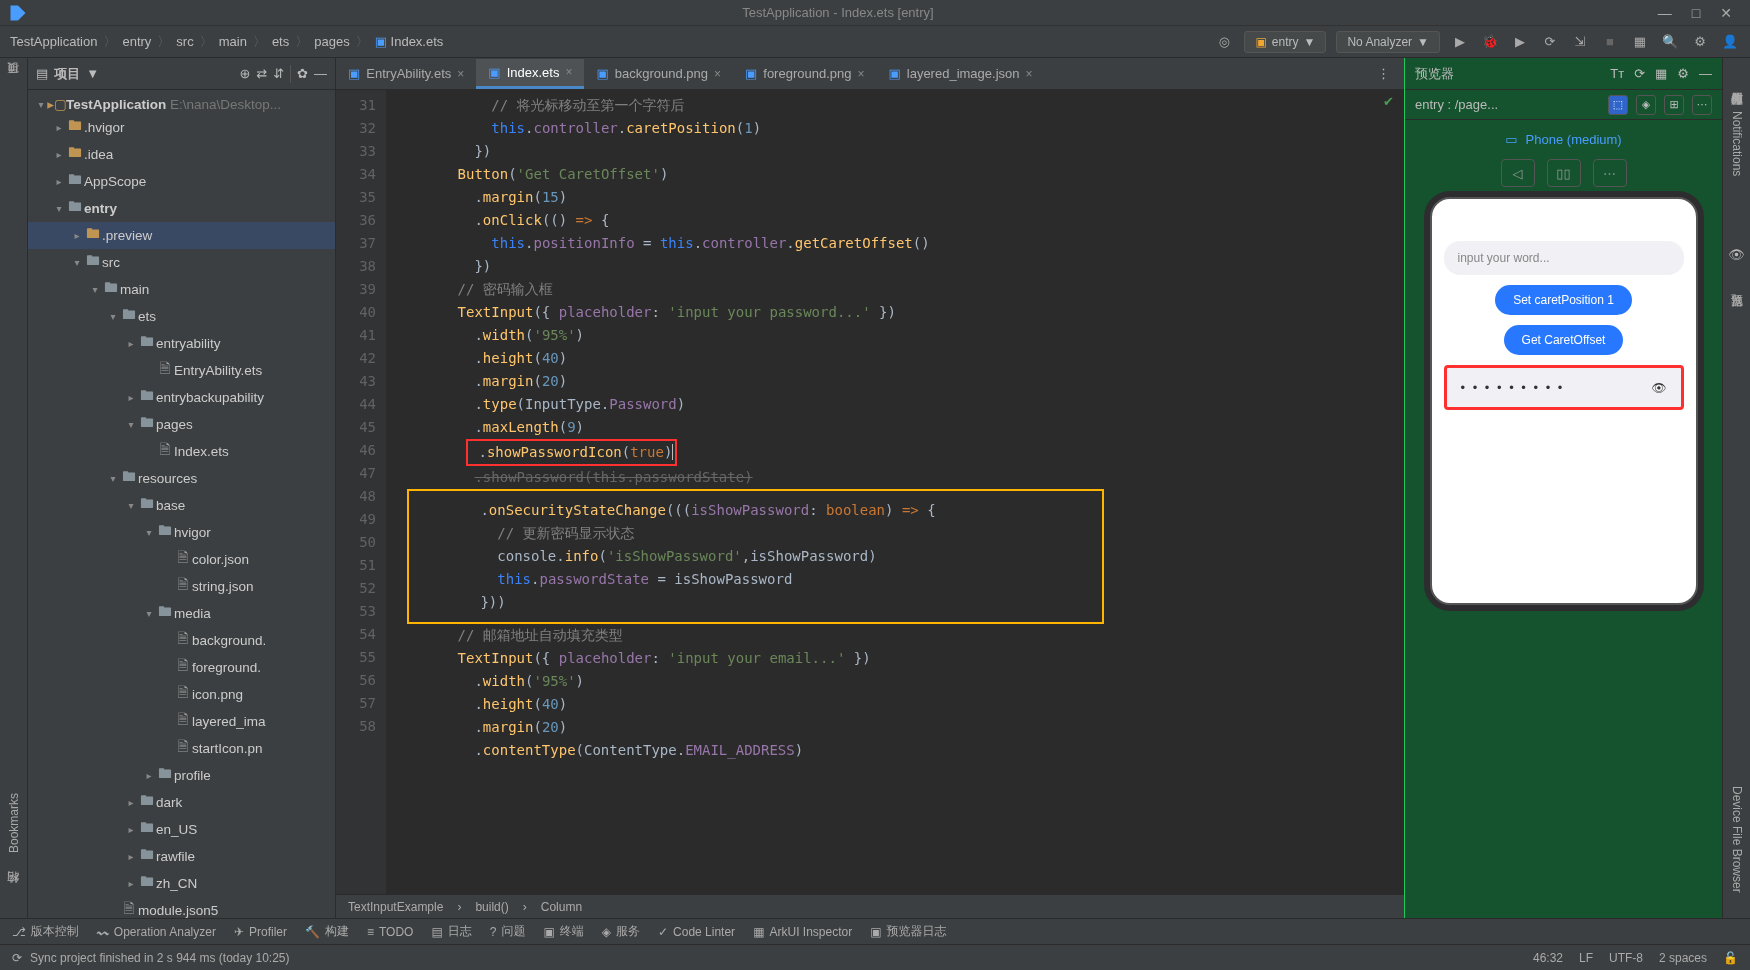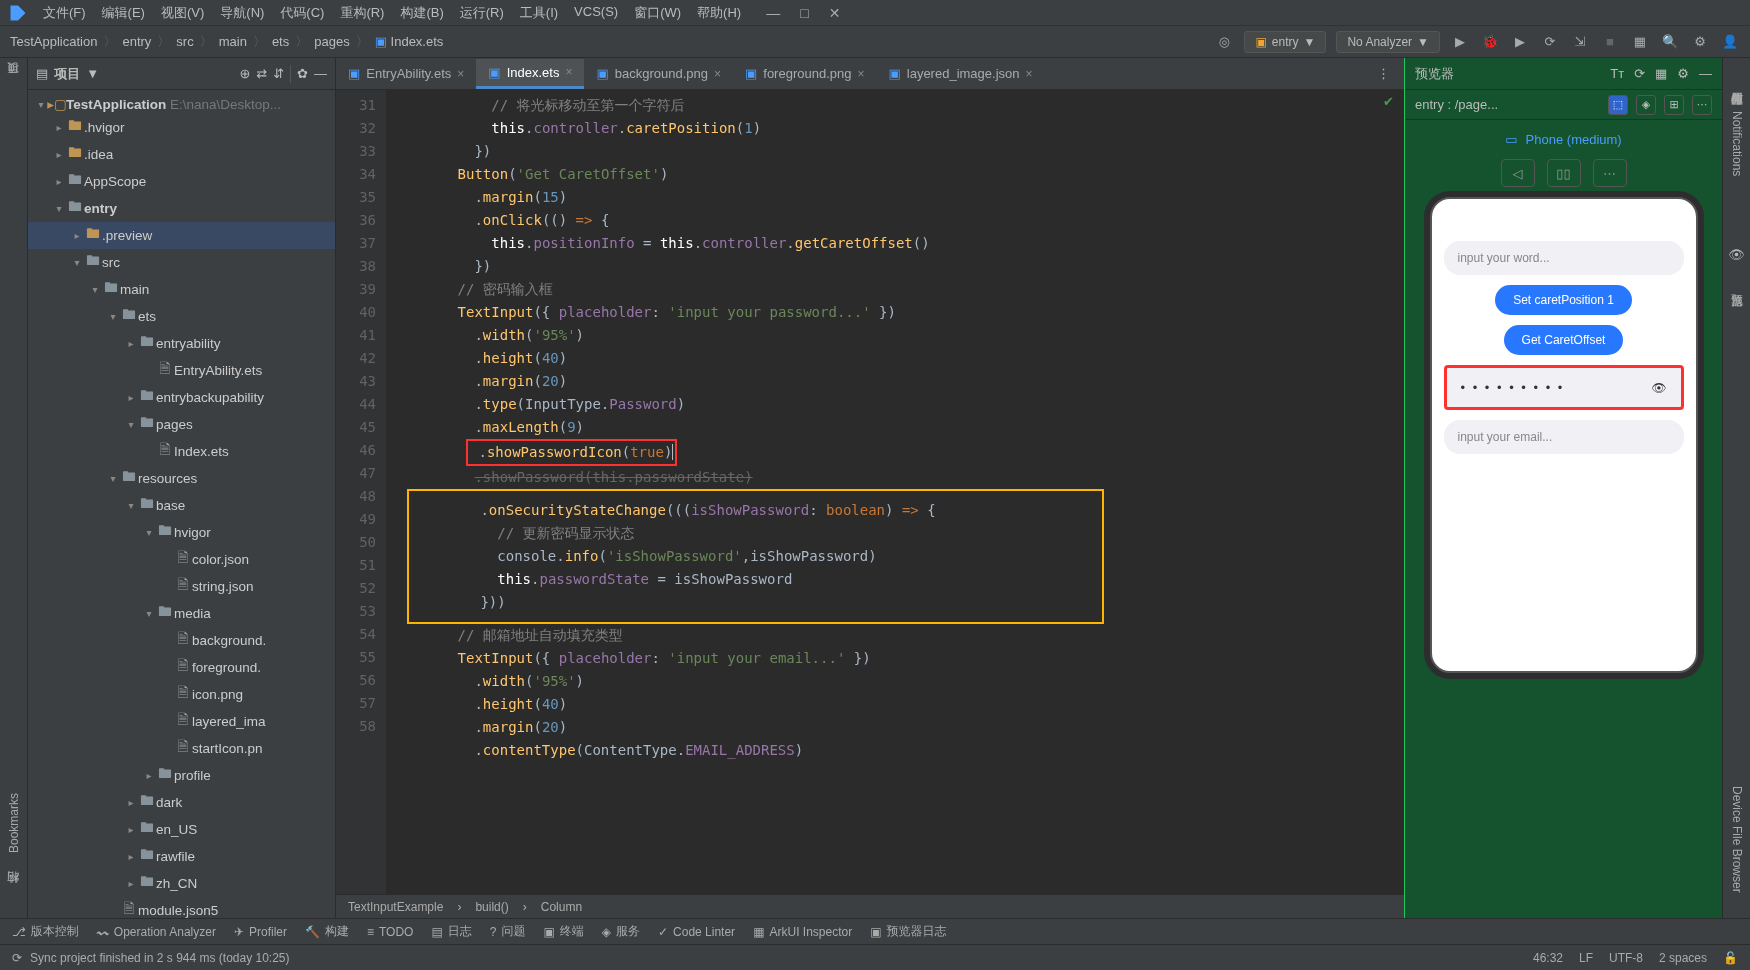--- a/index.html
+++ b/index.html
@@ -39,72 +39,59 @@
 .editor-area { flex: 1; display: flex; flex-direction: column; background: #2b2b2b; min-width: 0; }
 .editor-tabs { height: 32px; background: #3c3f41; display: flex; align-items: center; border-bottom: 1px solid #2b2b2b; }
 .editor-tab { padding: 6px 12px; display: flex; align-items: center; gap: 6px; color: #aaa; font-size: 13px; }
 .editor-tab.active { color: #fff; border-bottom: 3px solid #4a88c7; background: #4e5254; }
 .editor-tab .close { color: #888; font-size: 12px; }
 .editor-body { flex: 1; display: flex; position: relative; overflow: hidden; gap: 7px; }
 .gutter { width: 50px; background: #313335; text-align: right; padding: 4px 10px 4px 4px; color: #606366; font-family: Consolas, monospace; font-size: 14px; line-height: 23px; }
 .code { flex: 1; padding: 4px 0 4px 14px; font-family: Consolas, monospace; font-size: 14px; line-height: 23px; white-space: pre; color: #a9b7c6; overflow: hidden; }
 .code .c-comment { color: #808080; }
 .code .c-keyword { color: #cc7832; }
-.code .c-this { color: #ffffff; }
+.code .c-this { color: #3b82f6; }
 .code .c-prop { color: #9876aa; }
 .code .c-func { color: #ffc66d; }
 .code .c-string { color: #6a8759; }
 .code .c-num { color: #6897bb; }
 .code .c-bool { color: #cc7832; }
 .highlight-red { border: 2px solid #ff3030; display: inline-block; padding:0 2px;}
 .highlight-orange { border: 2px solid #ffb400; padding: 8px 4px; display: block; margin-right: 300px;}
 .editor-status { height: 24px; background: #3c3f41; border-top: 1px solid #2b2b2b; display: flex; align-items: center; padding: 0 12px; gap: 14px; font-size: 12px; color: #aaa; }
 .previewer { width: 318px; background: #14532d; border-left: 1px solid #22c55e; display: flex; flex-direction: column; }
 .previewer-header { height: 32px; display: flex; align-items: center; padding: 0 10px; border-bottom: 1px solid #2b2b2b; gap: 8px; justify-content: space-between;}
 .previewer-header .r-icons { display:flex; gap: 10px; }
 .previewer-path { height: 30px; display: flex; align-items: center; padding: 0 10px; justify-content: space-between; border-bottom: 1px solid #2b2b2b; }
 .previewer-path .r-icons { display:flex; gap: 8px; }
 .previewer-path .r-icons span { width: 20px; height:20px; border:1px solid #555; border-radius:3px; display:flex; align-items:center; justify-content:center; font-size:11px;}
 .phone-title { text-align: center; padding: 12px; color: #4a9cff; display:flex; align-items:center; justify-content:center; gap:8px; }
 .phone-controls { display:flex; justify-content:center; gap:12px; padding-bottom:10px;}
 .phone-controls span { border:1px solid #555; width:34px; height:28px; border-radius:4px; display:flex; align-items:center;justify-content:center; color:#999;}
-.phone-frame { margin: 0 auto; width: 268px; height: 476px; background: #fff; border-radius: 20px; border: 2px solid #555; position: relative; overflow: hidden; box-shadow: 0 0 0 6px #2d2d2f; }
+.phone-frame { margin: 0 auto; width: 268px; height: 408px; background: #fff; border-radius: 20px; border: 2px solid #555; position: relative; overflow: hidden; box-shadow: 0 0 0 6px #2d2d2f; }
 .phone-screen { padding:12px; display:flex; flex-direction:column; gap:10px; }
 .phone-input { background:#f0f0f5; border-radius:16px; padding:10px 14px; font-size:12px; color:#888; }
 .phone-input.dots-row { display:flex; align-items:center; justify-content:space-between; border: 3px solid #ff3030; border-radius: 4px; color:#333; padding:12px 14px;}
 .phone-btn { background:#2878ff; color:#fff; padding: 8px 18px; border-radius:18px; font-size:12px; align-self:center; }
 .right-sidebar-strip { width: 28px; background: #3c3f41; border-left: 1px solid #2b2b2b; display:flex; flex-direction:column; align-items:center; padding-top:20px; gap:18px;}
 .right-sidebar-strip .vert-text { writing-mode: vertical-lr; font-size: 12px; color: #aaa; padding: 5px 0;}
 .bottom-toolbar { height: 26px; background: #3c3f41; border-top: 1px solid #2b2b2b; display: flex; align-items: center; padding: 0 12px; gap: 18px; font-size: 12px; color: #aaa; }
 .bottom-toolbar .tool-item { display:flex; align-items:center; gap:5px;}
 .status-bar { height: 26px; background: #3c3f41; border-top: 1px solid #2b2b2b; display: flex; align-items: center; padding: 0 12px; font-size: 12px; color: #aaa; justify-content: space-between; }
 .status-bar .right { display:flex; gap:16px; }
 .green { color: #499c54; }
 </style>
 </head>
 <body>
 
 <div class="titlebar">
   <svg class="logo" viewBox="0 0 24 24">
       <path fill="#4a9cff" d="M3 3 L12 3 L21 12 L12 21 L3 21 Z"></path>
     </svg>
-  <div class="menus" id="menus">
-      <span class="menu-item">文件(F)</span>
-      <span class="menu-item">编辑(E)</span>
-      <span class="menu-item">视图(V)</span>
-      <span class="menu-item">导航(N)</span>
-      <span class="menu-item">代码(C)</span>
-      <span class="menu-item">重构(R)</span>
-      <span class="menu-item">构建(B)</span>
-      <span class="menu-item">运行(R)</span>
-      <span class="menu-item">工具(I)</span>
-      <span class="menu-item">VCS(S)</span>
-      <span class="menu-item">窗口(W)</span>
-      <span class="menu-item">帮助(H)</span>
-    </div>
+  <div class="title-text">TestApplication - Index.ets [entry]</div>
   <div class="win-controls">
     <span>—</span>
     <span>□</span>
     <span>✕</span>
   </div>
 </div>
 
 <div class="navbar">
   <div class="breadcrumb" id="breadcrumb">
       <span>TestApplication</span>
@@ -458,21 +445,20 @@
     <div class="phone-frame">
       <div class="phone-screen">
         <div style="height:20px"></div>
         <div class="phone-input">input your word...</div>
         <div class="phone-btn">Set caretPosition 1</div>
         <div class="phone-btn">Get CaretOffset</div>
         <div class="phone-input dots-row">
           <span style="letter-spacing:2px;font-size:13px">• • • • • • • • •</span>
           <span>👁</span>
         </div>
-        <div class="phone-input">input your email...</div>
       </div>
     </div>
   </div>
 
   <div class="right-sidebar-strip">
     <div class="vert-text">应用与服务体检</div>
     <div class="vert-text">Notifications</div>
     <div style="height:30px"></div>
     <span>👁</span>
     <div class="vert-text">预览器</div>

